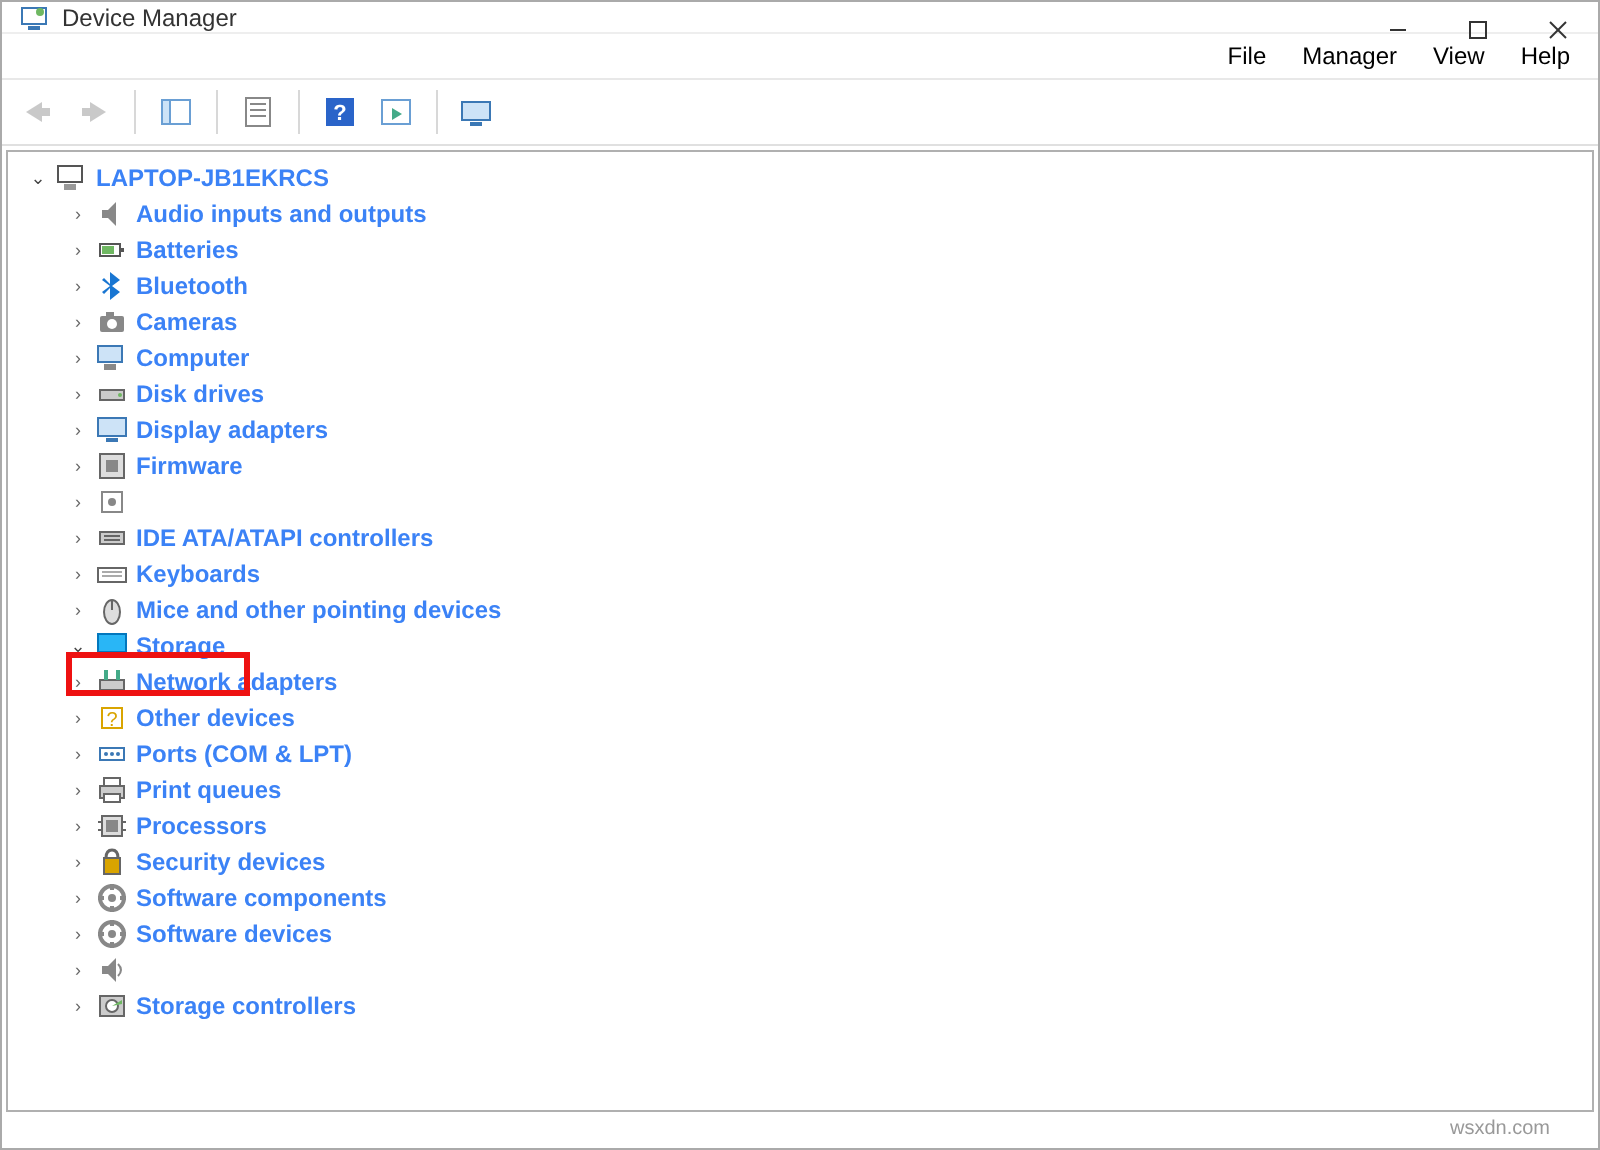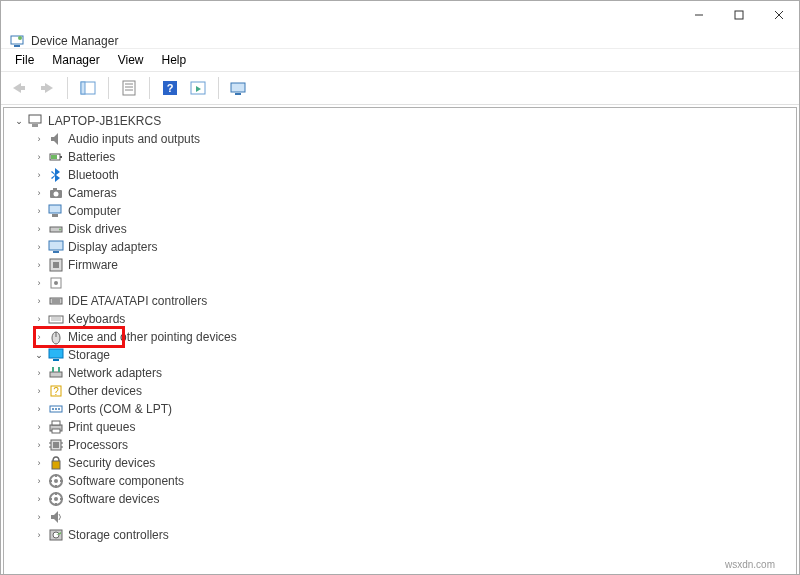--- a/index.html
+++ b/index.html
@@ -12,21 +12,20 @@
   overflow: hidden;
   border: 1px solid #aaa;
   position: relative;
 }
 .titlebar {
   height: 16px;
   display: flex;
   align-items: center;
   padding: 0 8px;
   border-bottom: 1px solid #eee;
-  margin-top: 32px;
 }
 .titlebar .app-icon {
   width: 16px; height: 16px;
   margin-right: 6px;
   display: flex; align-items: center; justify-content: center;
 }
 .titlebar .title { font-size: 12px; color: #333; }
 .win-controls {
   position: absolute;
   right: 0; top: 0;
@@ -37,20 +36,21 @@
   display: flex; align-items: center; justify-content: center;
   font-size: 10px;
   color: #333;
 }
 .menubar {
   height: 22px;
   display: flex;
   align-items: center;
   padding: 0 6px;
   gap: 2px;
+  justify-content: flex-end;
 }
 .menu-item {
   padding: 2px 8px;
   font-size: 12px;
   color: #000;
 }
 .toolbar {
   height: 34px;
   border-top: 1px solid #e8e8e8;
   border-bottom: 1px solid #e0e0e0;
@@ -89,21 +89,21 @@
   font-size: 9px;
   margin-right: 2px;
 }
 .expander.open { color: #444; }
 .node-icon {
   width: 16px; height: 16px;
   margin-right: 4px;
   display: inline-flex;
   align-items: center; justify-content: center;
 }
-.node-label { font-size: 12px; color: #404040; }
+.node-label { font-size: 12px; color: #3b82f6; font-weight: bold; }
 .highlight-box {
   border: 3px solid #e11;
   position: absolute;
   pointer-events: none;
 }
 .watermark {
   position: absolute;
   right: 24px;
   bottom: 4px;
   font-size: 10px;

